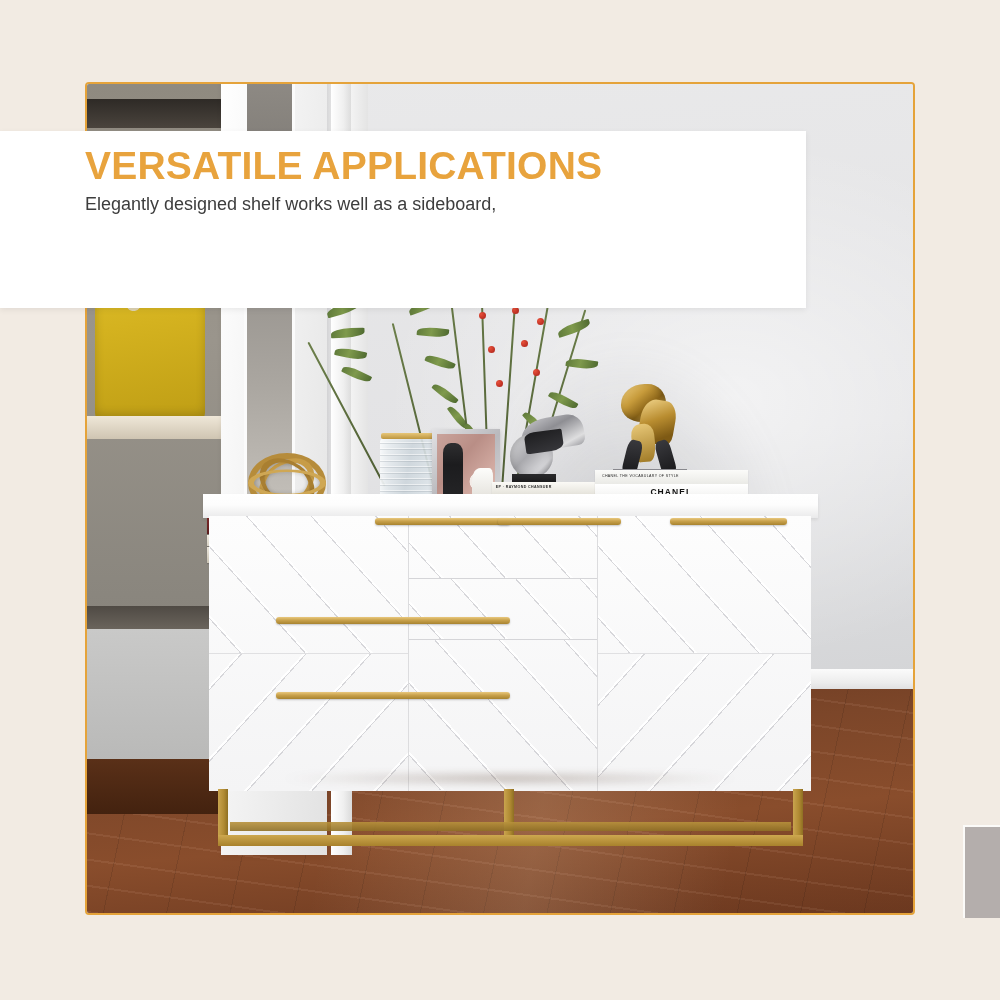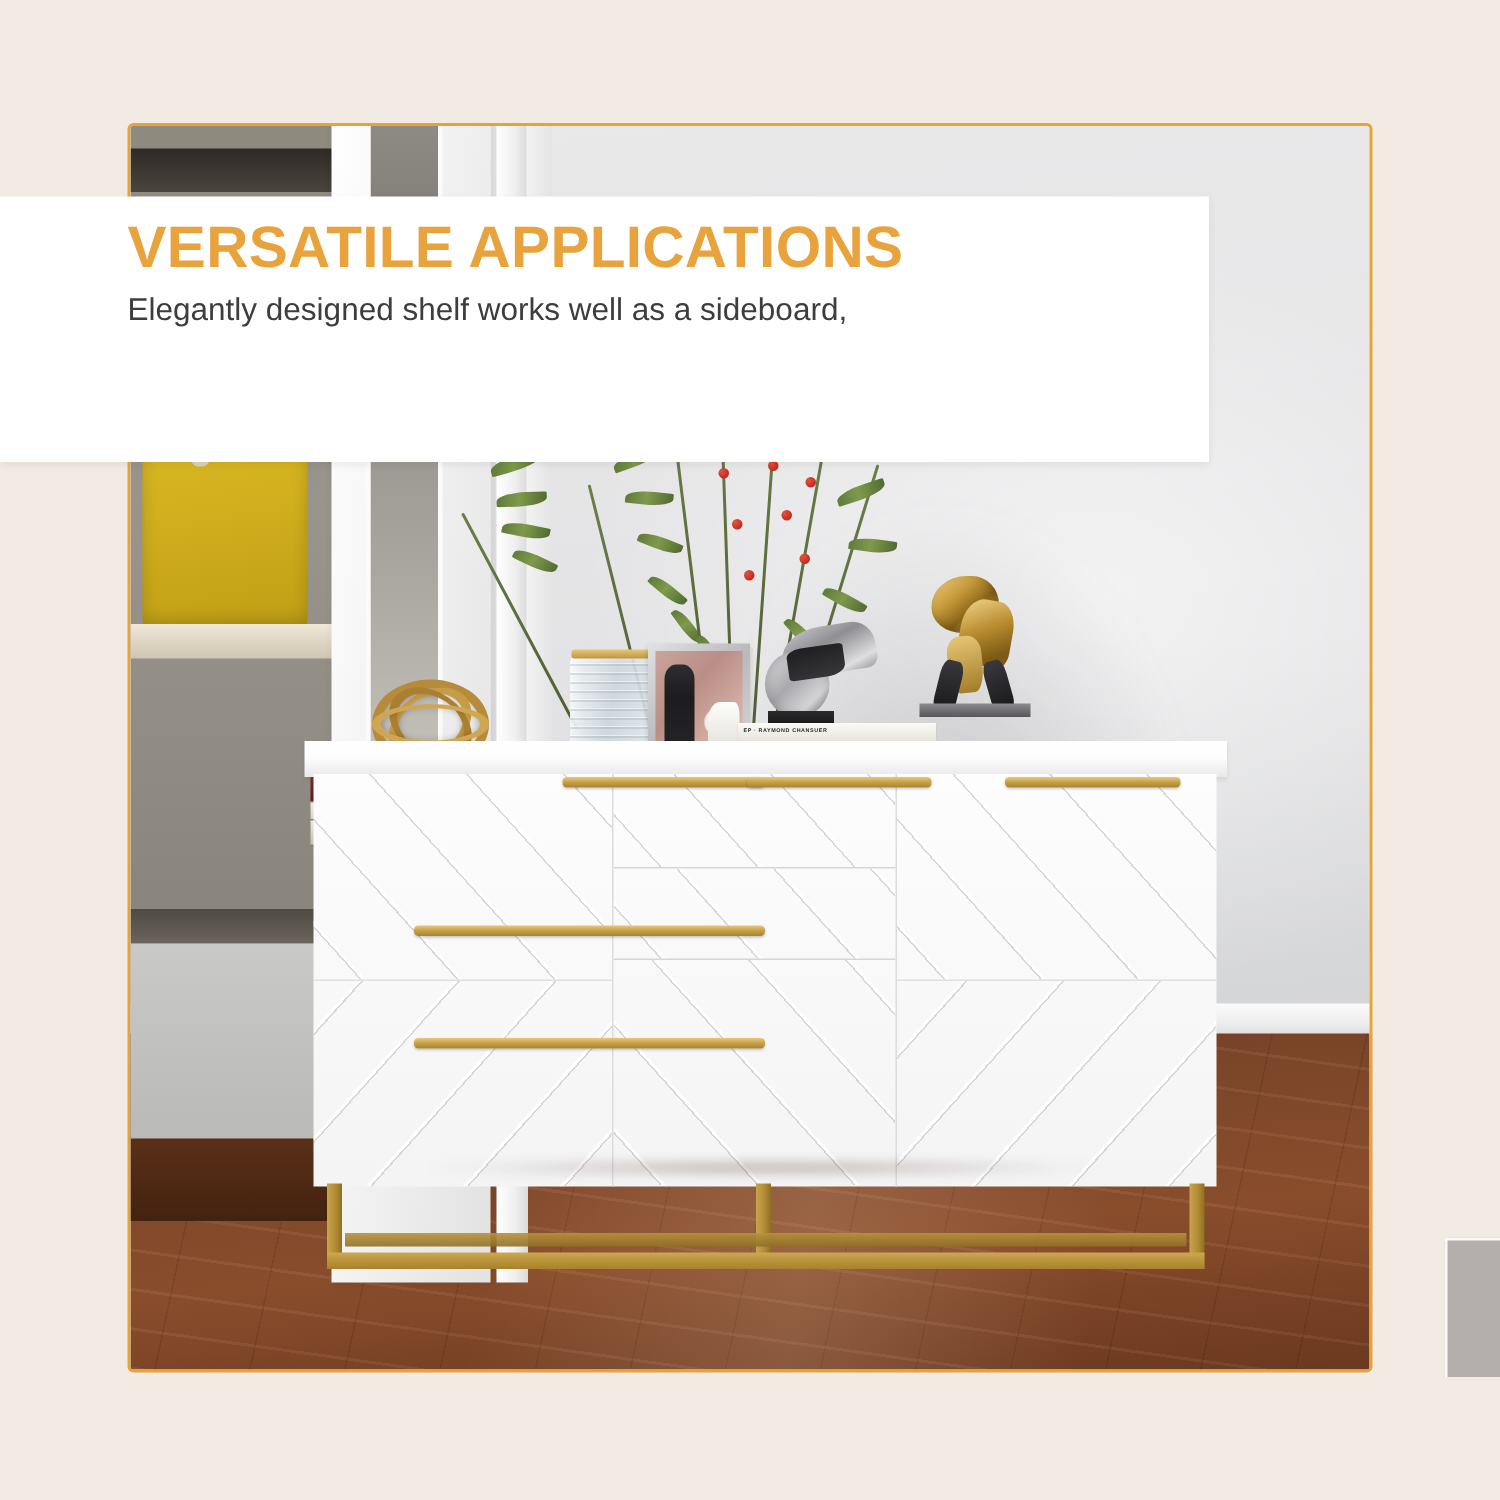--- a/index.html
+++ b/index.html
@@ -613,21 +613,21 @@
     font-weight: bold;
     letter-spacing: 0.2px;
     color: #e8a33d;
     font-family: "Liberation Sans", sans-serif;
   }
   .banner-sub {
     position: absolute;
     left: 85px;
     top: 62px;
     width: 700px;
-    font-size: 21px;
+    font-size: 18px;
     line-height: 1.32;
     color: #3d3d3d;
     font-family: "Liberation Sans", sans-serif;
   }
   .banner-sub span { display: block; }
 
   
   .edge-swatch {
     position: absolute;
     left: 963px;
@@ -767,20 +767,29 @@
 
       <div class="goldfig">
         <div class="gf-head"></div>
         <div class="gf-torso"></div>
         <div class="gf-arm"></div>
         <div class="gf-leg a"></div>
         <div class="gf-leg b"></div>
         <div class="gf-base"></div>
       </div>
 
+      <div class="bookstack" style="left:61.5%; top:46.6%; width:18.5%; height:5.0%;">
+        <div class="bk" style="top:0%;  height:32%; background:linear-gradient(180deg,#fbfbf9,#eaeae6); padding-left:7px;">
+          <span class="bk-label" style="font-size:3.6px;color:#1e1e1e;letter-spacing:.35px;">CHANEL THE VOCABULARY OF STYLE</span>
+        </div>
+        <div class="bk" style="top:34%; height:40%; background:linear-gradient(180deg,#ffffff,#f0f0ee); justify-content:center;">
+          <span class="bk-label" style="font-size:8.5px;color:#111111;font-weight:bold;letter-spacing:1.1px;">CHANEL</span>
+        </div>
+        <div class="bk" style="top:76%; height:24%; background:linear-gradient(180deg,#f0efeb,#d9d8d2);"></div>
+      </div>
 
       <div class="cabinet">
         <div class="cab-top"></div>
 
         <div class="cab-body">
 
           <div class="cab-col col-left">
             <div class="panel-half top">
               <div class="chevron"></div>
             </div>

